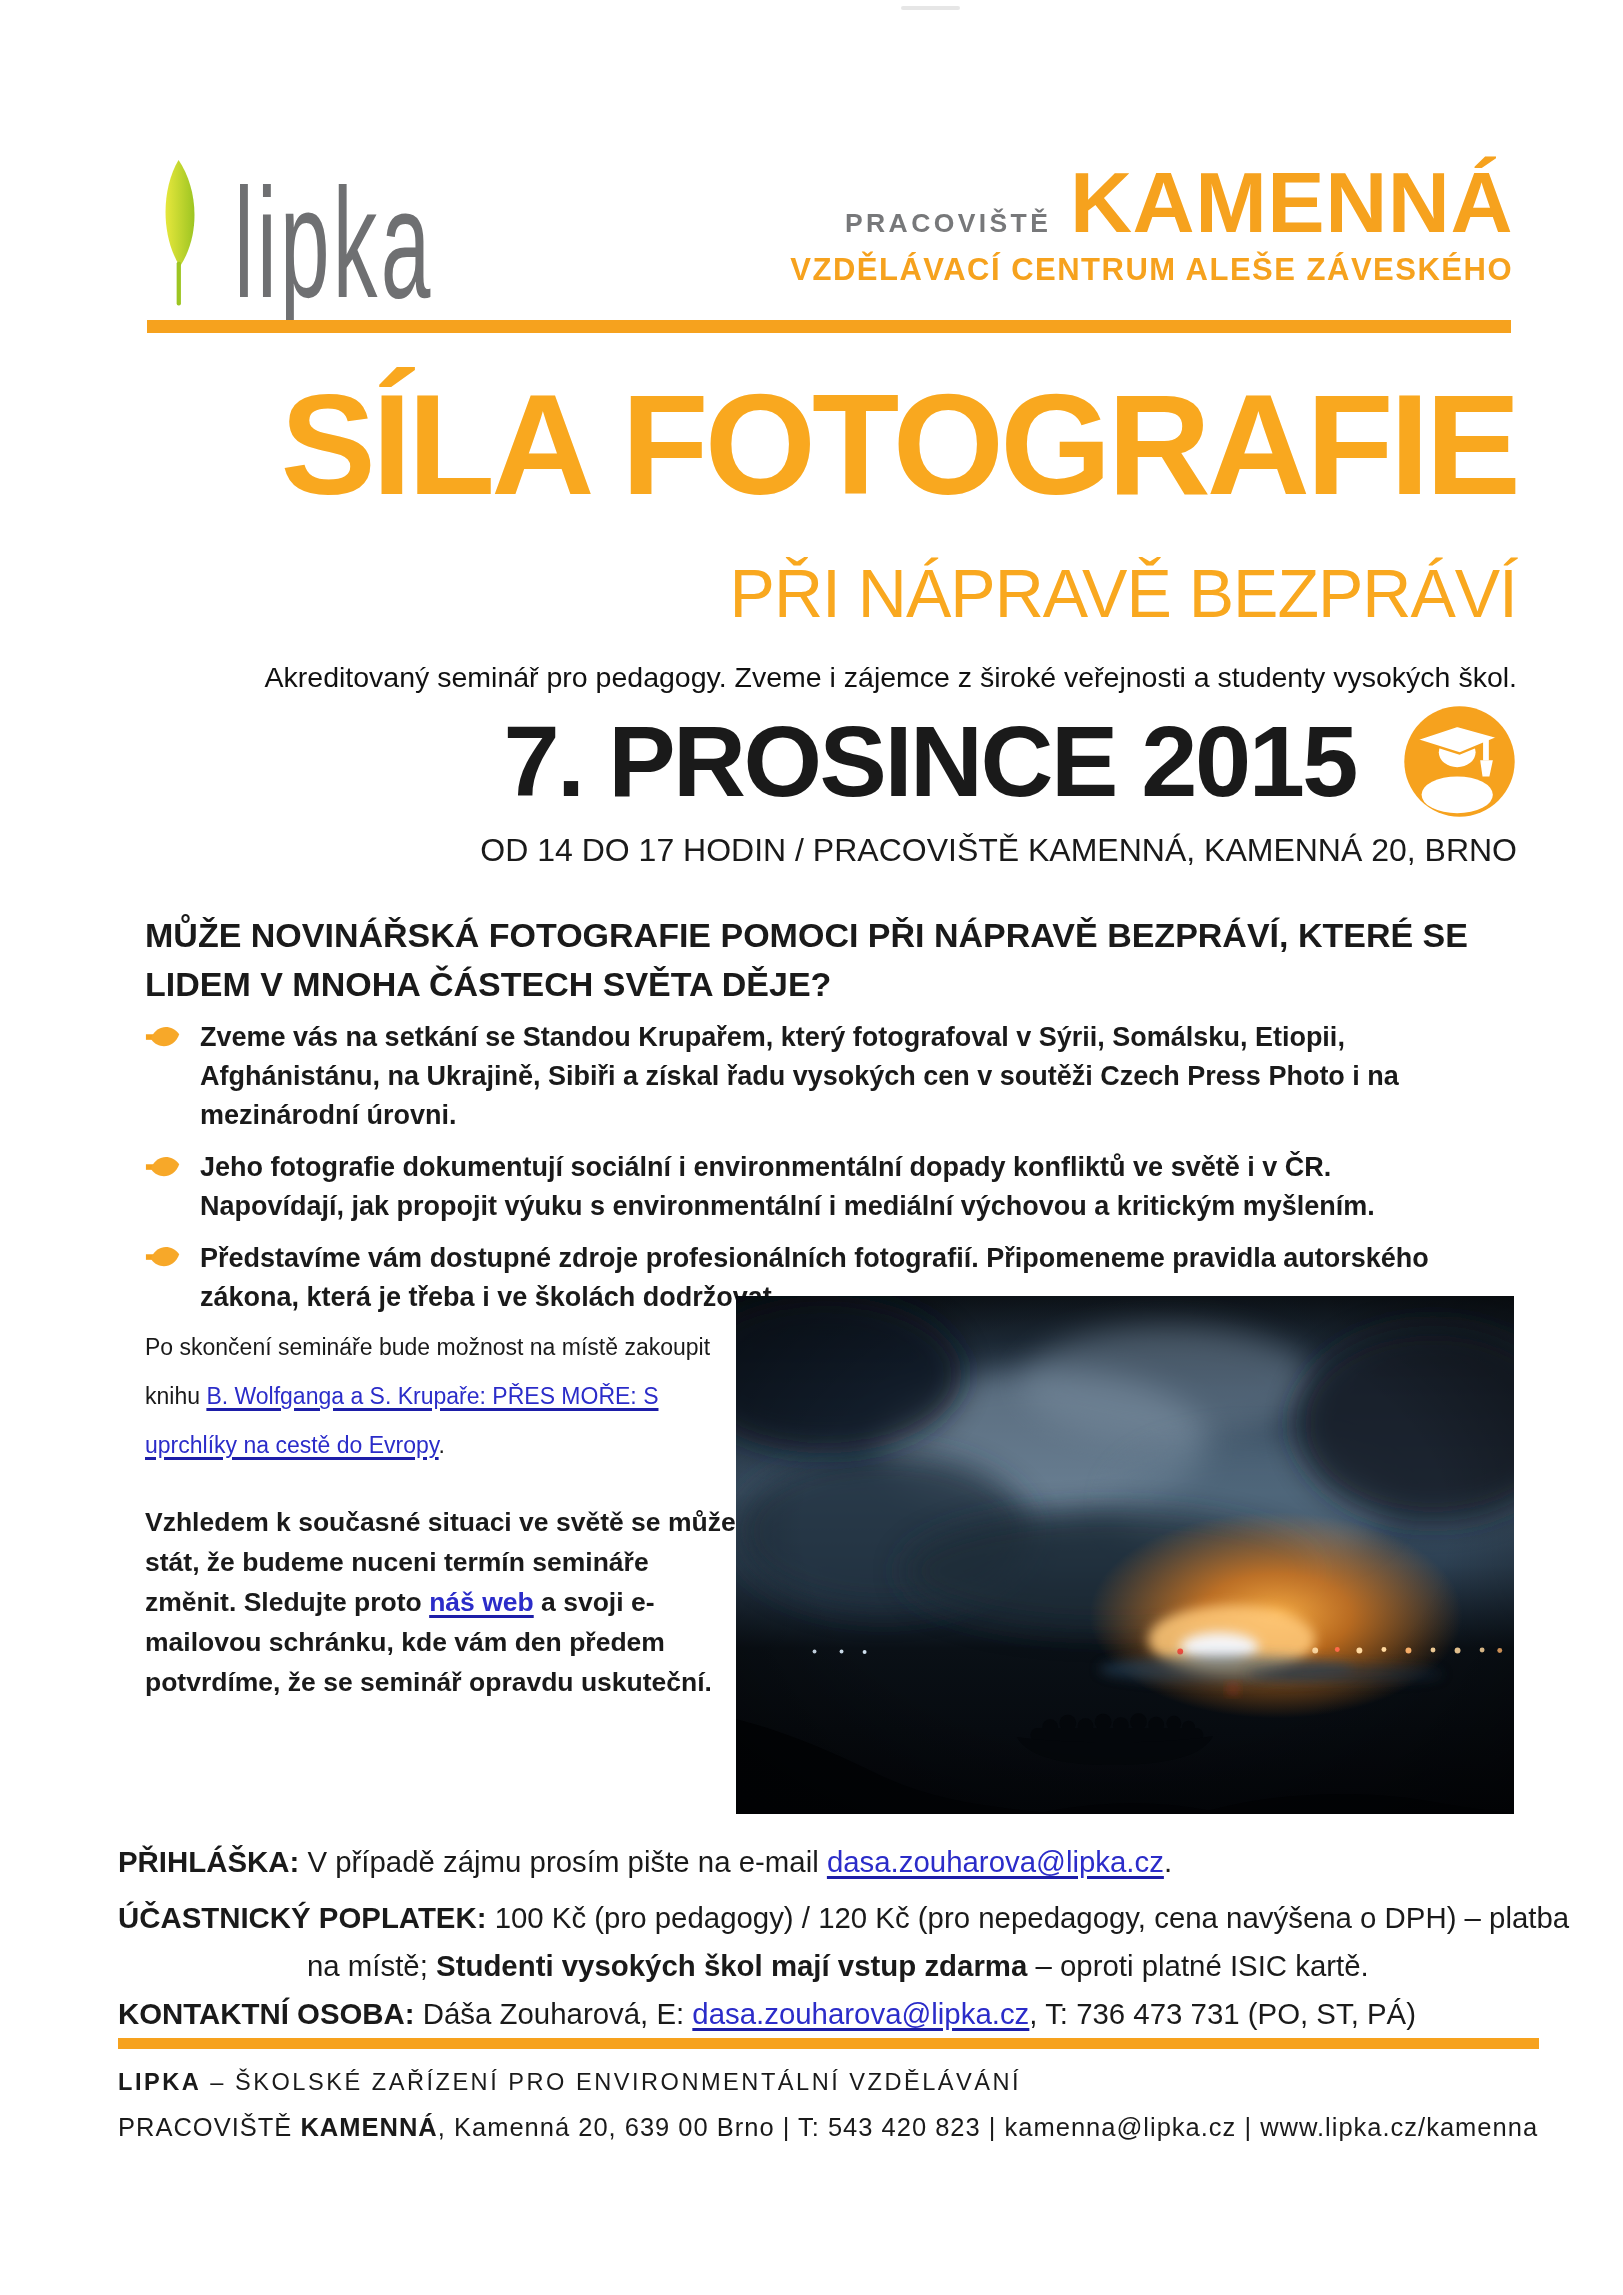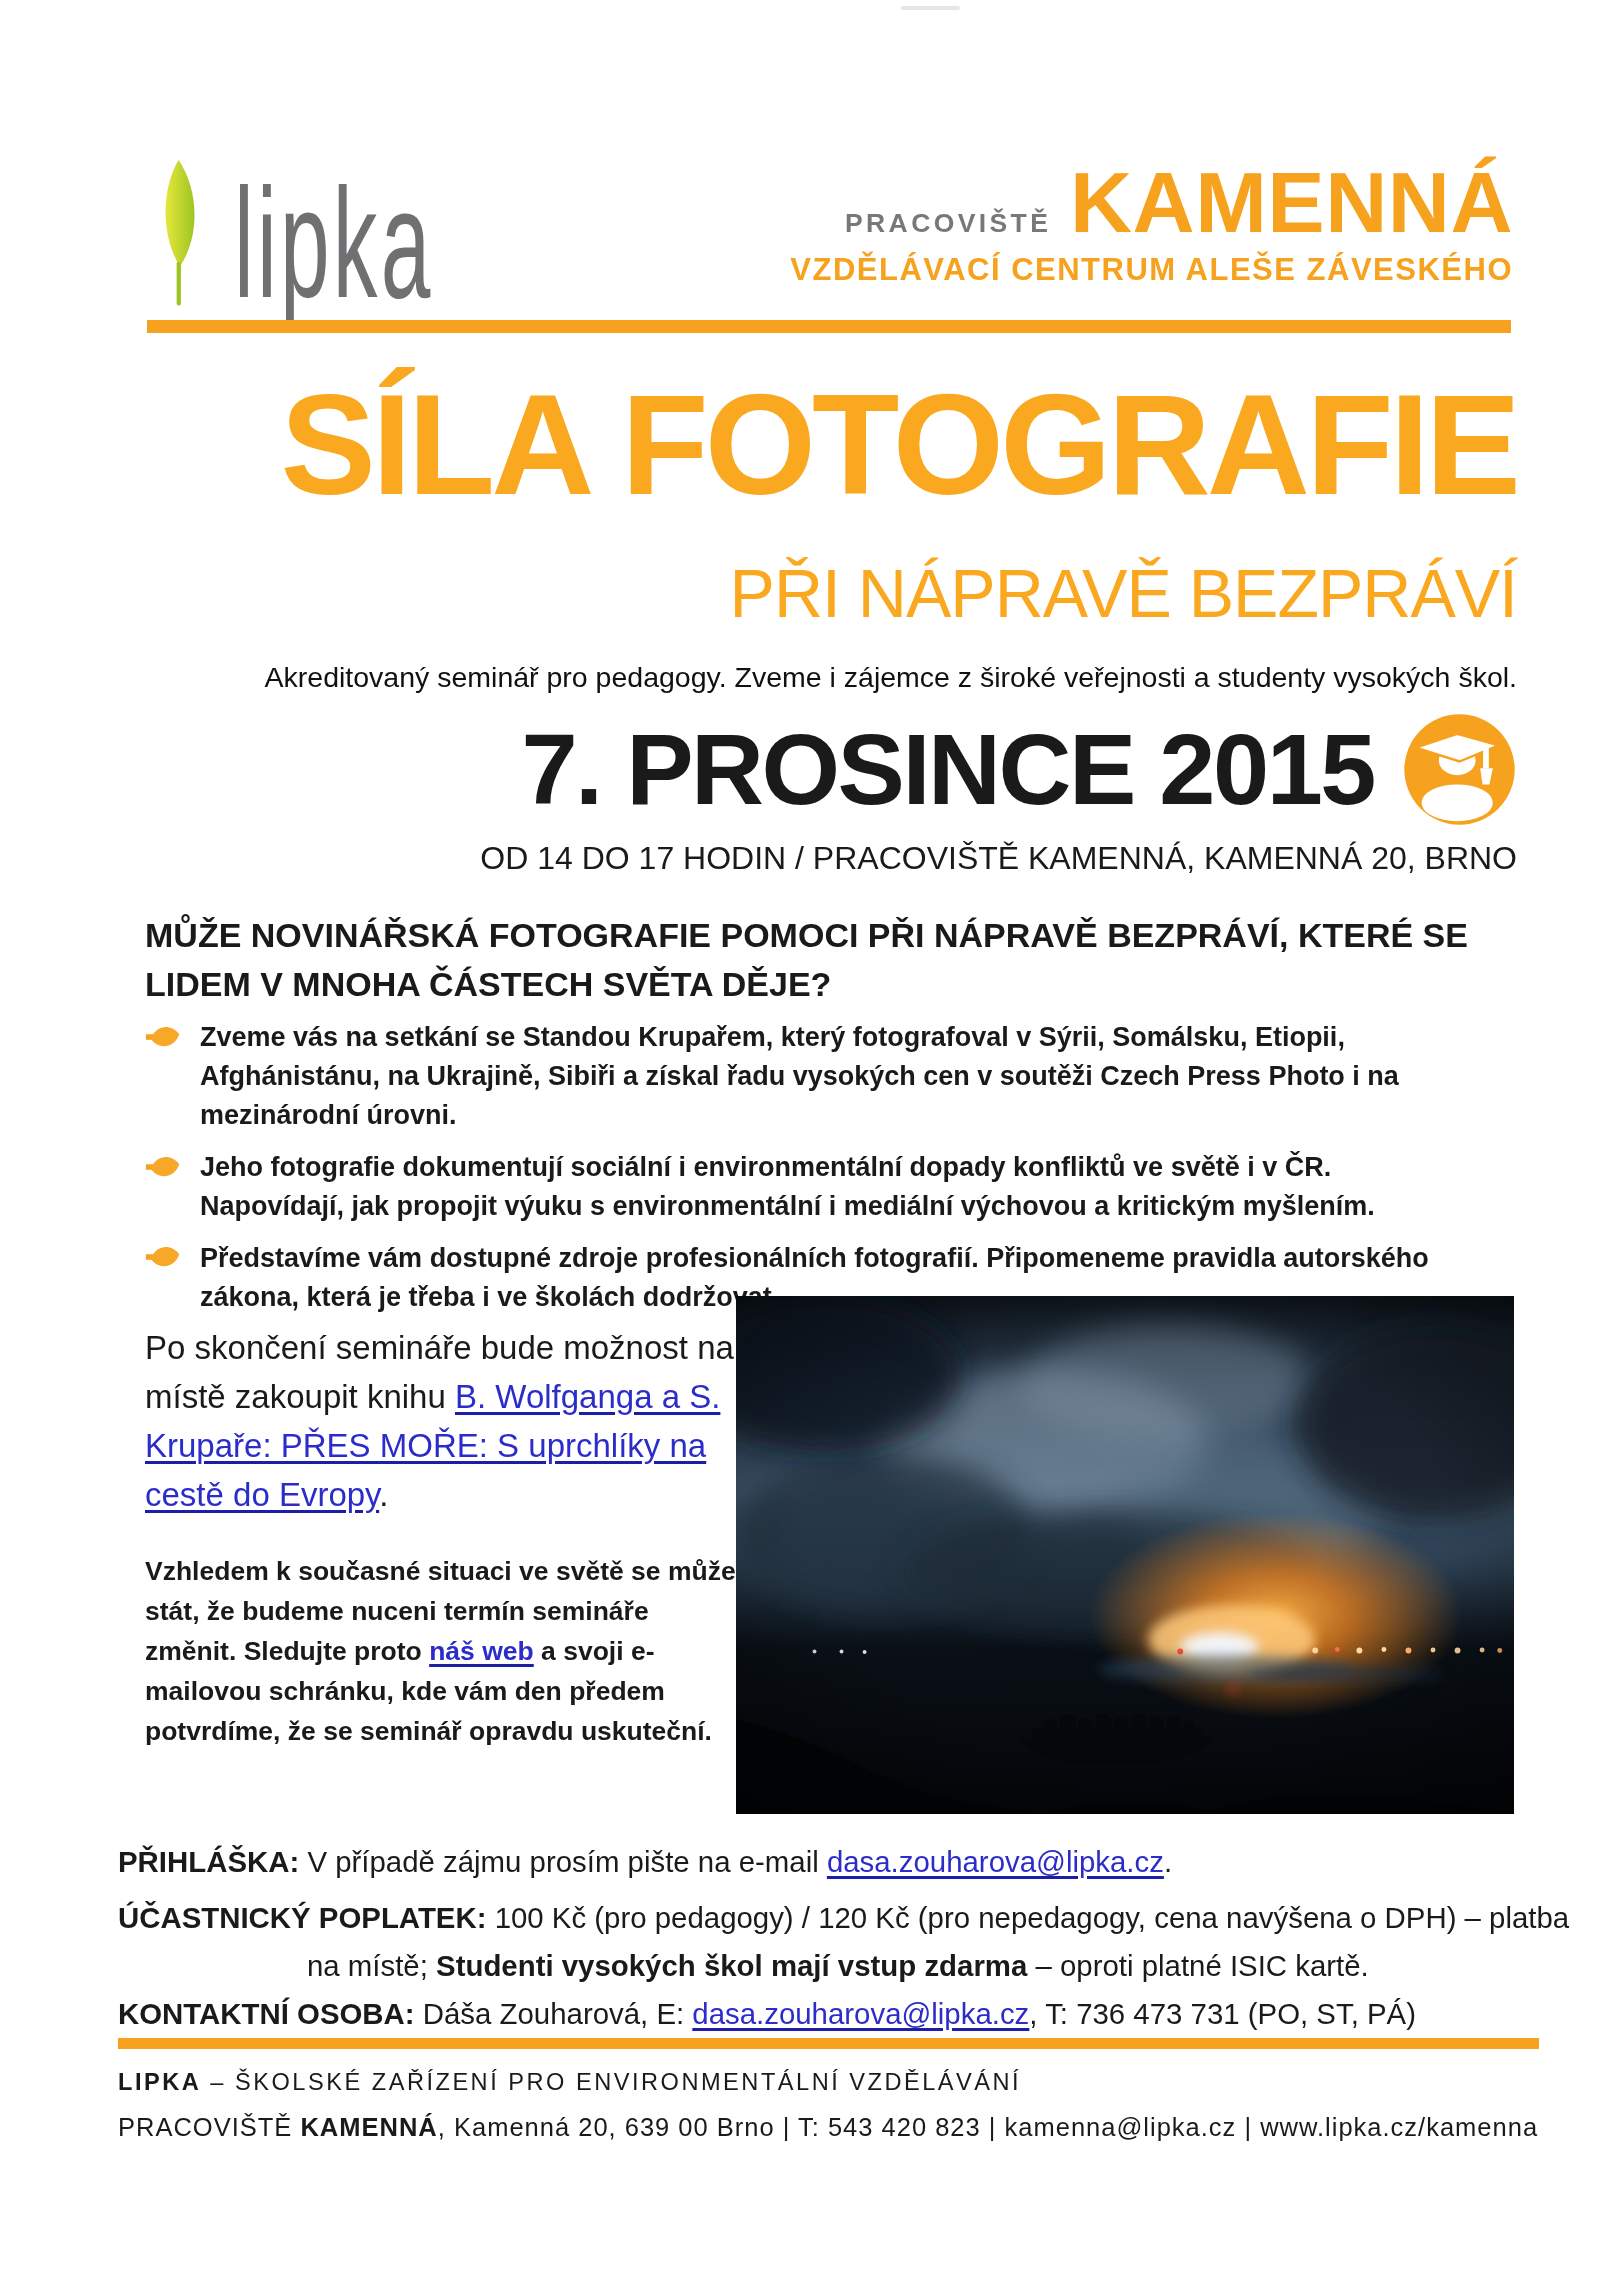--- a/index.html
+++ b/index.html
@@ -24,36 +24,36 @@
   .site-name{font-size:86px;font-weight:800;color:#f6a21e;line-height:.95;letter-spacing:0.5px}
   .site-sub{font-size:31px;font-weight:700;color:#f6a21e;letter-spacing:1.5px;margin-top:7.9px}
   .rule-top{left:147px;top:320px;width:1364px;height:12.8px;background:#f6a21e}
   .rule-bottom{left:118px;top:2038px;width:1421px;height:10.8px;background:#f6a21e}
 
   
   .hero{right:106px;top:373px;text-align:right}
   .hero-title{font-size:143px;font-weight:700;color:#f9a81f;line-height:1;letter-spacing:-3.9px;white-space:nowrap}
   .hero-sub{font-size:68px;font-weight:400;color:#f9a81f;line-height:1;letter-spacing:-1px;margin-top:43px;white-space:nowrap}
   .hero-lead{font-size:28.5px;font-weight:400;color:#111;margin-top:34px;white-space:nowrap}
-  .date-row{display:flex;justify-content:flex-end;align-items:center;gap:28px;margin-top:18px}
+  .date-row{display:flex;justify-content:flex-end;align-items:center;gap:46px;margin-top:10px}
   .date-text{font-size:101px;font-weight:800;letter-spacing:-2.5px;line-height:.95;white-space:nowrap}
   .grad-badge{width:115px;height:115px;flex:0 0 auto}
   .time-place{font-size:32px;font-weight:400;margin-top:12.8px;white-space:nowrap}
 
   
   .question{left:145px;top:911px;width:1325px;font-size:34px;font-weight:700;line-height:49px}
   .q-line{white-space:nowrap}
   .bullets{left:145px;top:1018px;width:1423px}
   .bullet{position:relative;padding-left:55px;margin-bottom:12.8px}
   .bullet-icon{position:absolute;left:0;top:2.9px;width:37px;height:33px}
   .b-line{font-size:27px;font-weight:700;line-height:39px;white-space:nowrap}
 
   
   .aside{left:145px;top:1323px;width:591px}
-  .aside-p1{font-size:33px;font-weight:400;line-height:49px;margin:0}
+  .aside-p1{font-size:23px;font-weight:400;line-height:49px;margin:0}
   .aside-p2{font-size:26.5px;font-weight:700;line-height:40px;margin:32px 0 0 0}
   a.doclink{color:#2b2cc9;text-decoration:underline;text-decoration-thickness:2.5px;text-underline-offset:4.4px;text-decoration-color:#1d1ea8;cursor:pointer}
 
   
   .photo{left:736px;top:1296px;width:778px;height:518px;display:block}
 
   
   .info{font-size:29.4px;line-height:1.35;white-space:nowrap}
   .reg{left:118px;top:1842px}
   .fee{left:118px;top:1898px}

